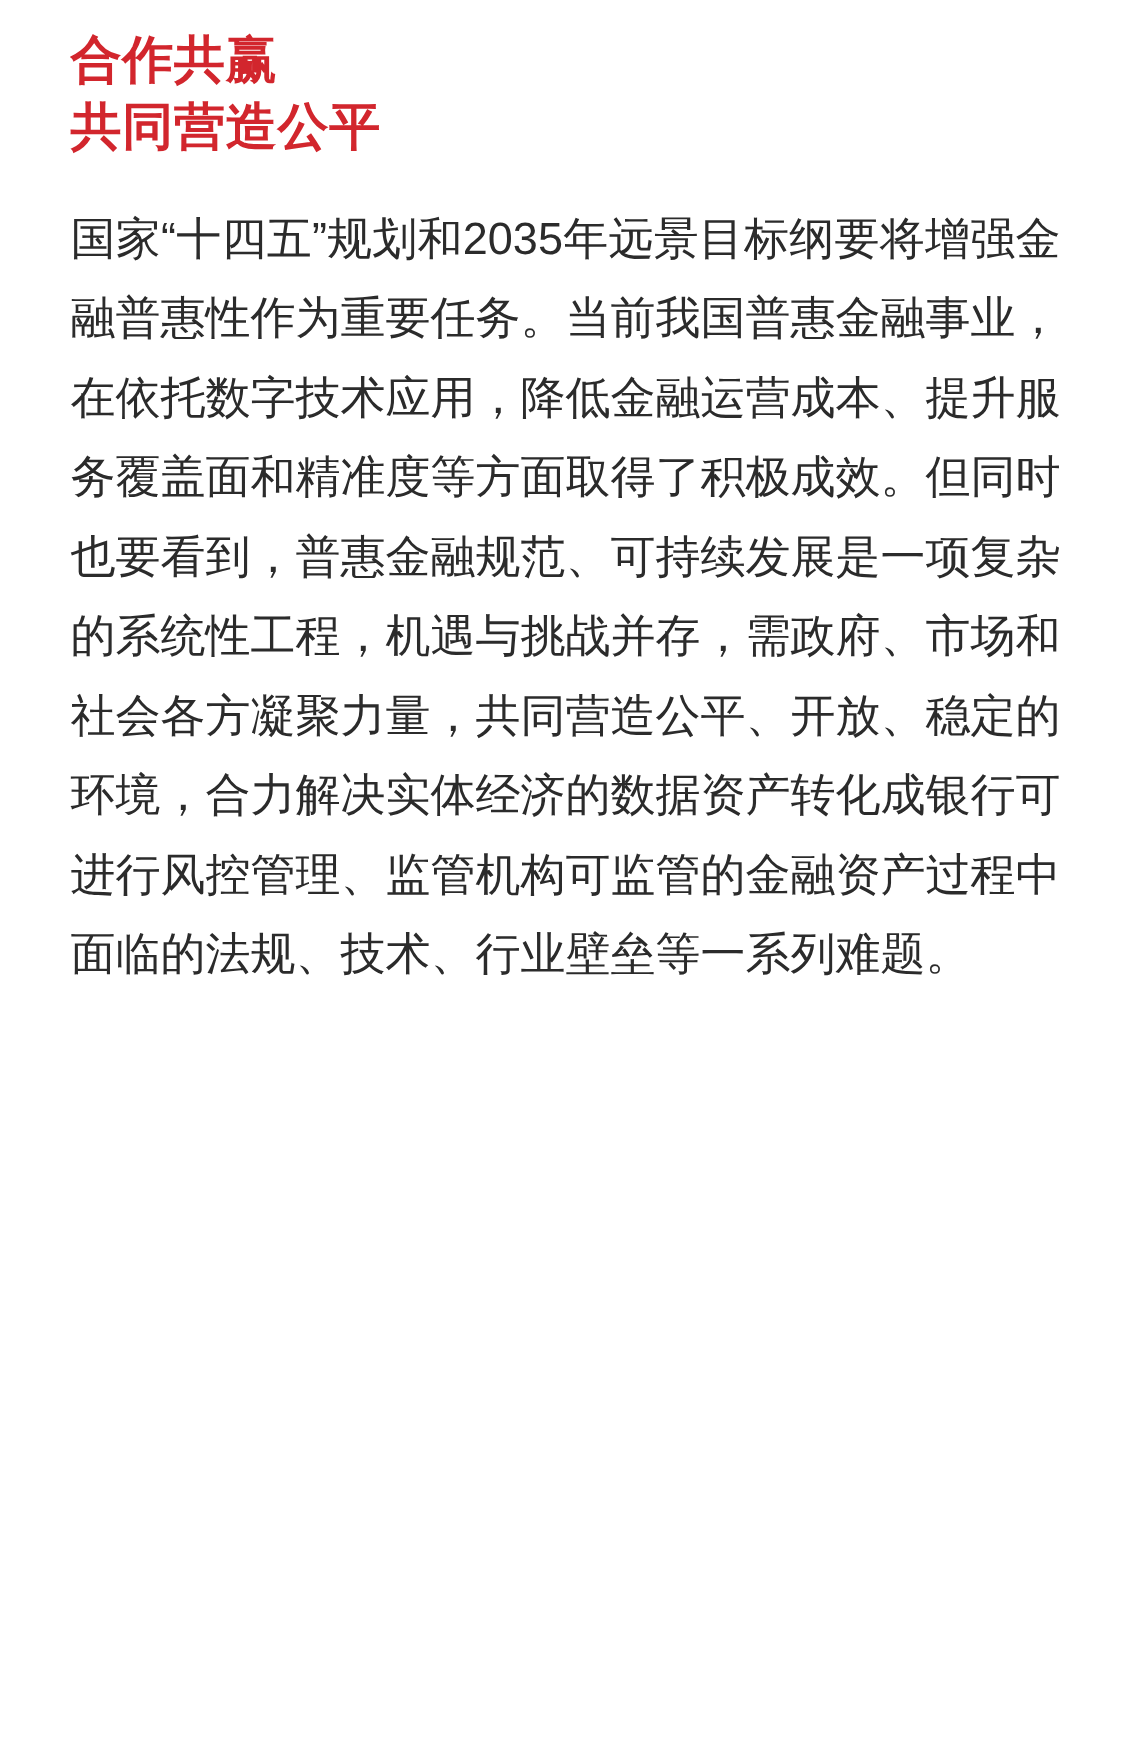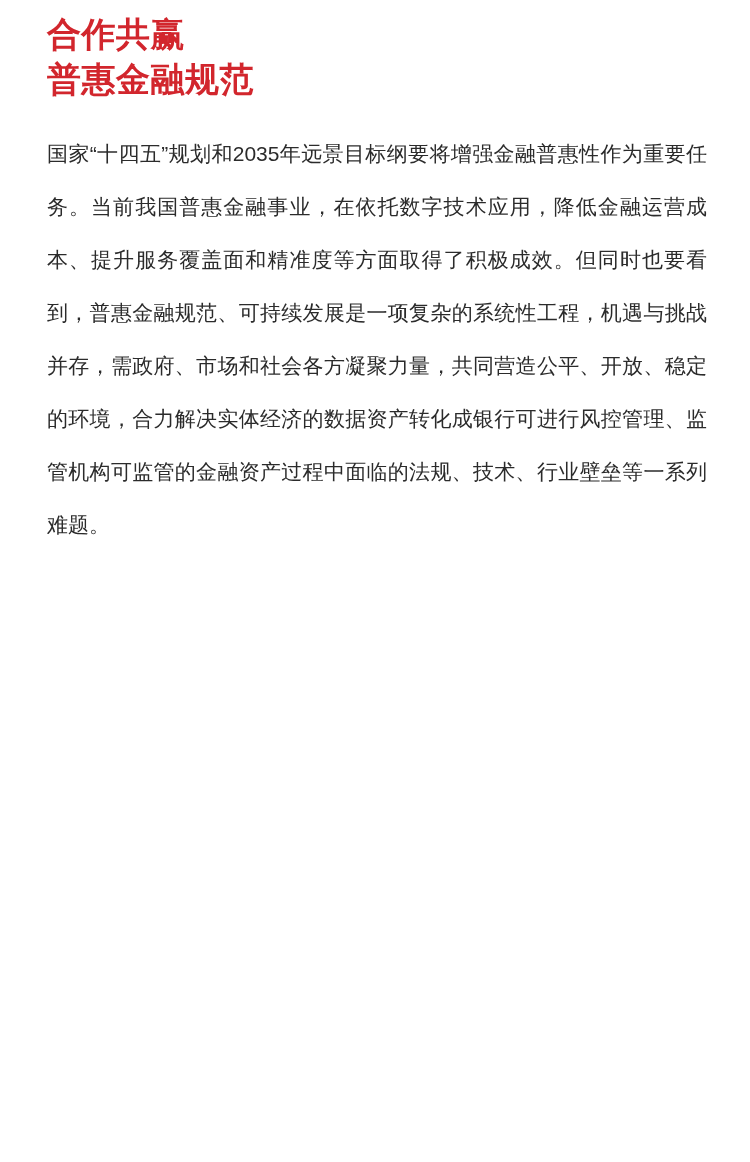--- a/index.html
+++ b/index.html
@@ -10,49 +10,49 @@
   * { box-sizing: border-box; }
   html, body { margin: 0; padding: 0; }
   body {
     width: 750px;
     height: 1162px;
     background: var(--page-bg);
     font-family: "Liberation Sans", "DejaVu Sans", sans-serif;
     overflow: hidden;
   }
   .article {
-    padding: 12px 43px 0 47px; 
+    padding: 18px 43px 0 47px; 
   }
   .article-title {
     margin: 0;
     color: var(--heading-red);
     font-size: 34px;
     line-height: 45px;
     font-weight: 700;
     letter-spacing: 0.5px;
   }
   .title-line { display: block; }
   .body-para {
     margin: 0;
     color: var(--body-text);
-    font-size: 21px;
+    font-size: 30px;
     line-height: 53px;
     font-weight: 400;
     text-align: justify;
     text-justify: inter-ideograph;
     word-break: break-all;
   }
   .para-first { margin-top: 25px; }
   .para-second { margin-top: 48px; }
   .bold-run { font-weight: 700; }
 </style>
 </head>
 <body>
 
 <article class="article">
   <h1 class="article-title">
     <span class="title-line">合作共赢</span>
-    <span class="title-line">普惠金融规范</span>
+    <span class="title-line">共同营造公平</span>
   </h1>
 
   <p class="body-para para-first">国家“十四五”规划和2035年远景目标纲要将增强金融普惠性作为重要任务。当前我国普惠金融事业，在依托数字技术应用，降低金融运营成本、提升服务覆盖面和精准度等方面取得了积极成效。但同时也要看到，普惠金融规范、可持续发展是一项复杂的系统性工程，机遇与挑战并存，需政府、市场和社会各方凝聚力量，共同营造公平、开放、稳定的环境，合力解决实体经济的数据资产转化成银行可进行风控管理、监管机构可监管的金融资产过程中面临的法规、技术、行业壁垒等一系列难题。</p>
 
 </article>
 
 </body></html>

